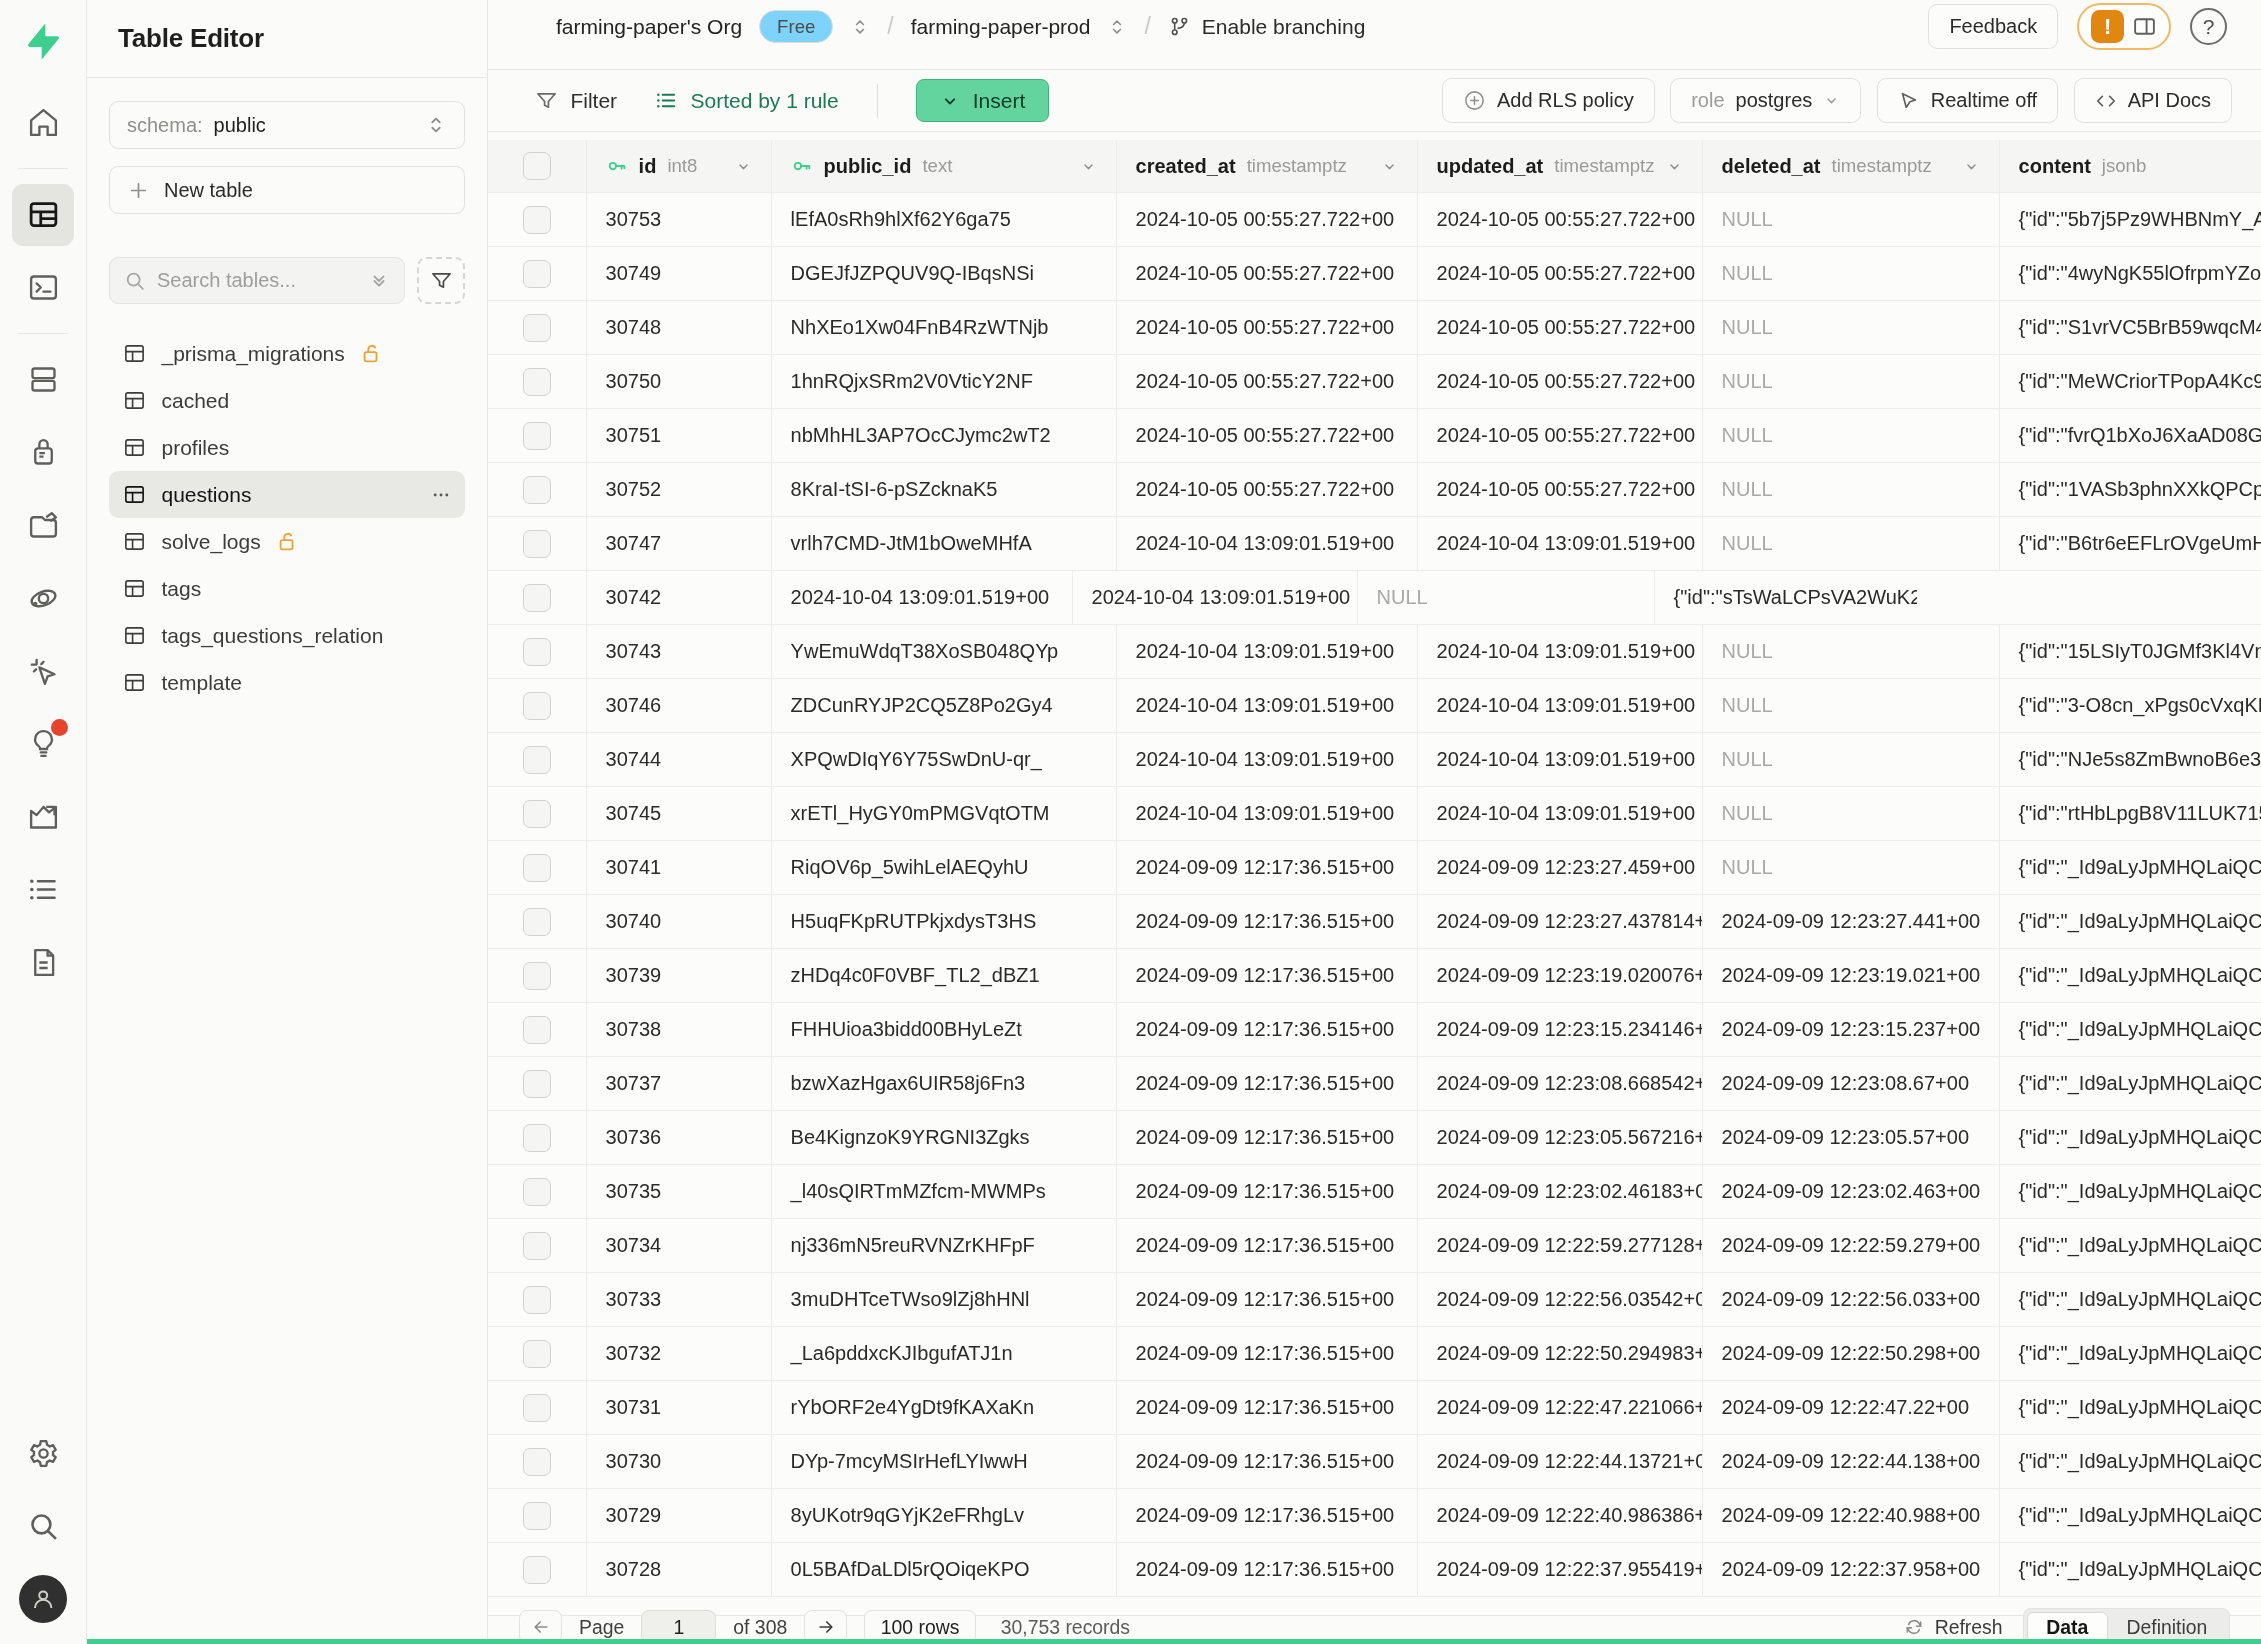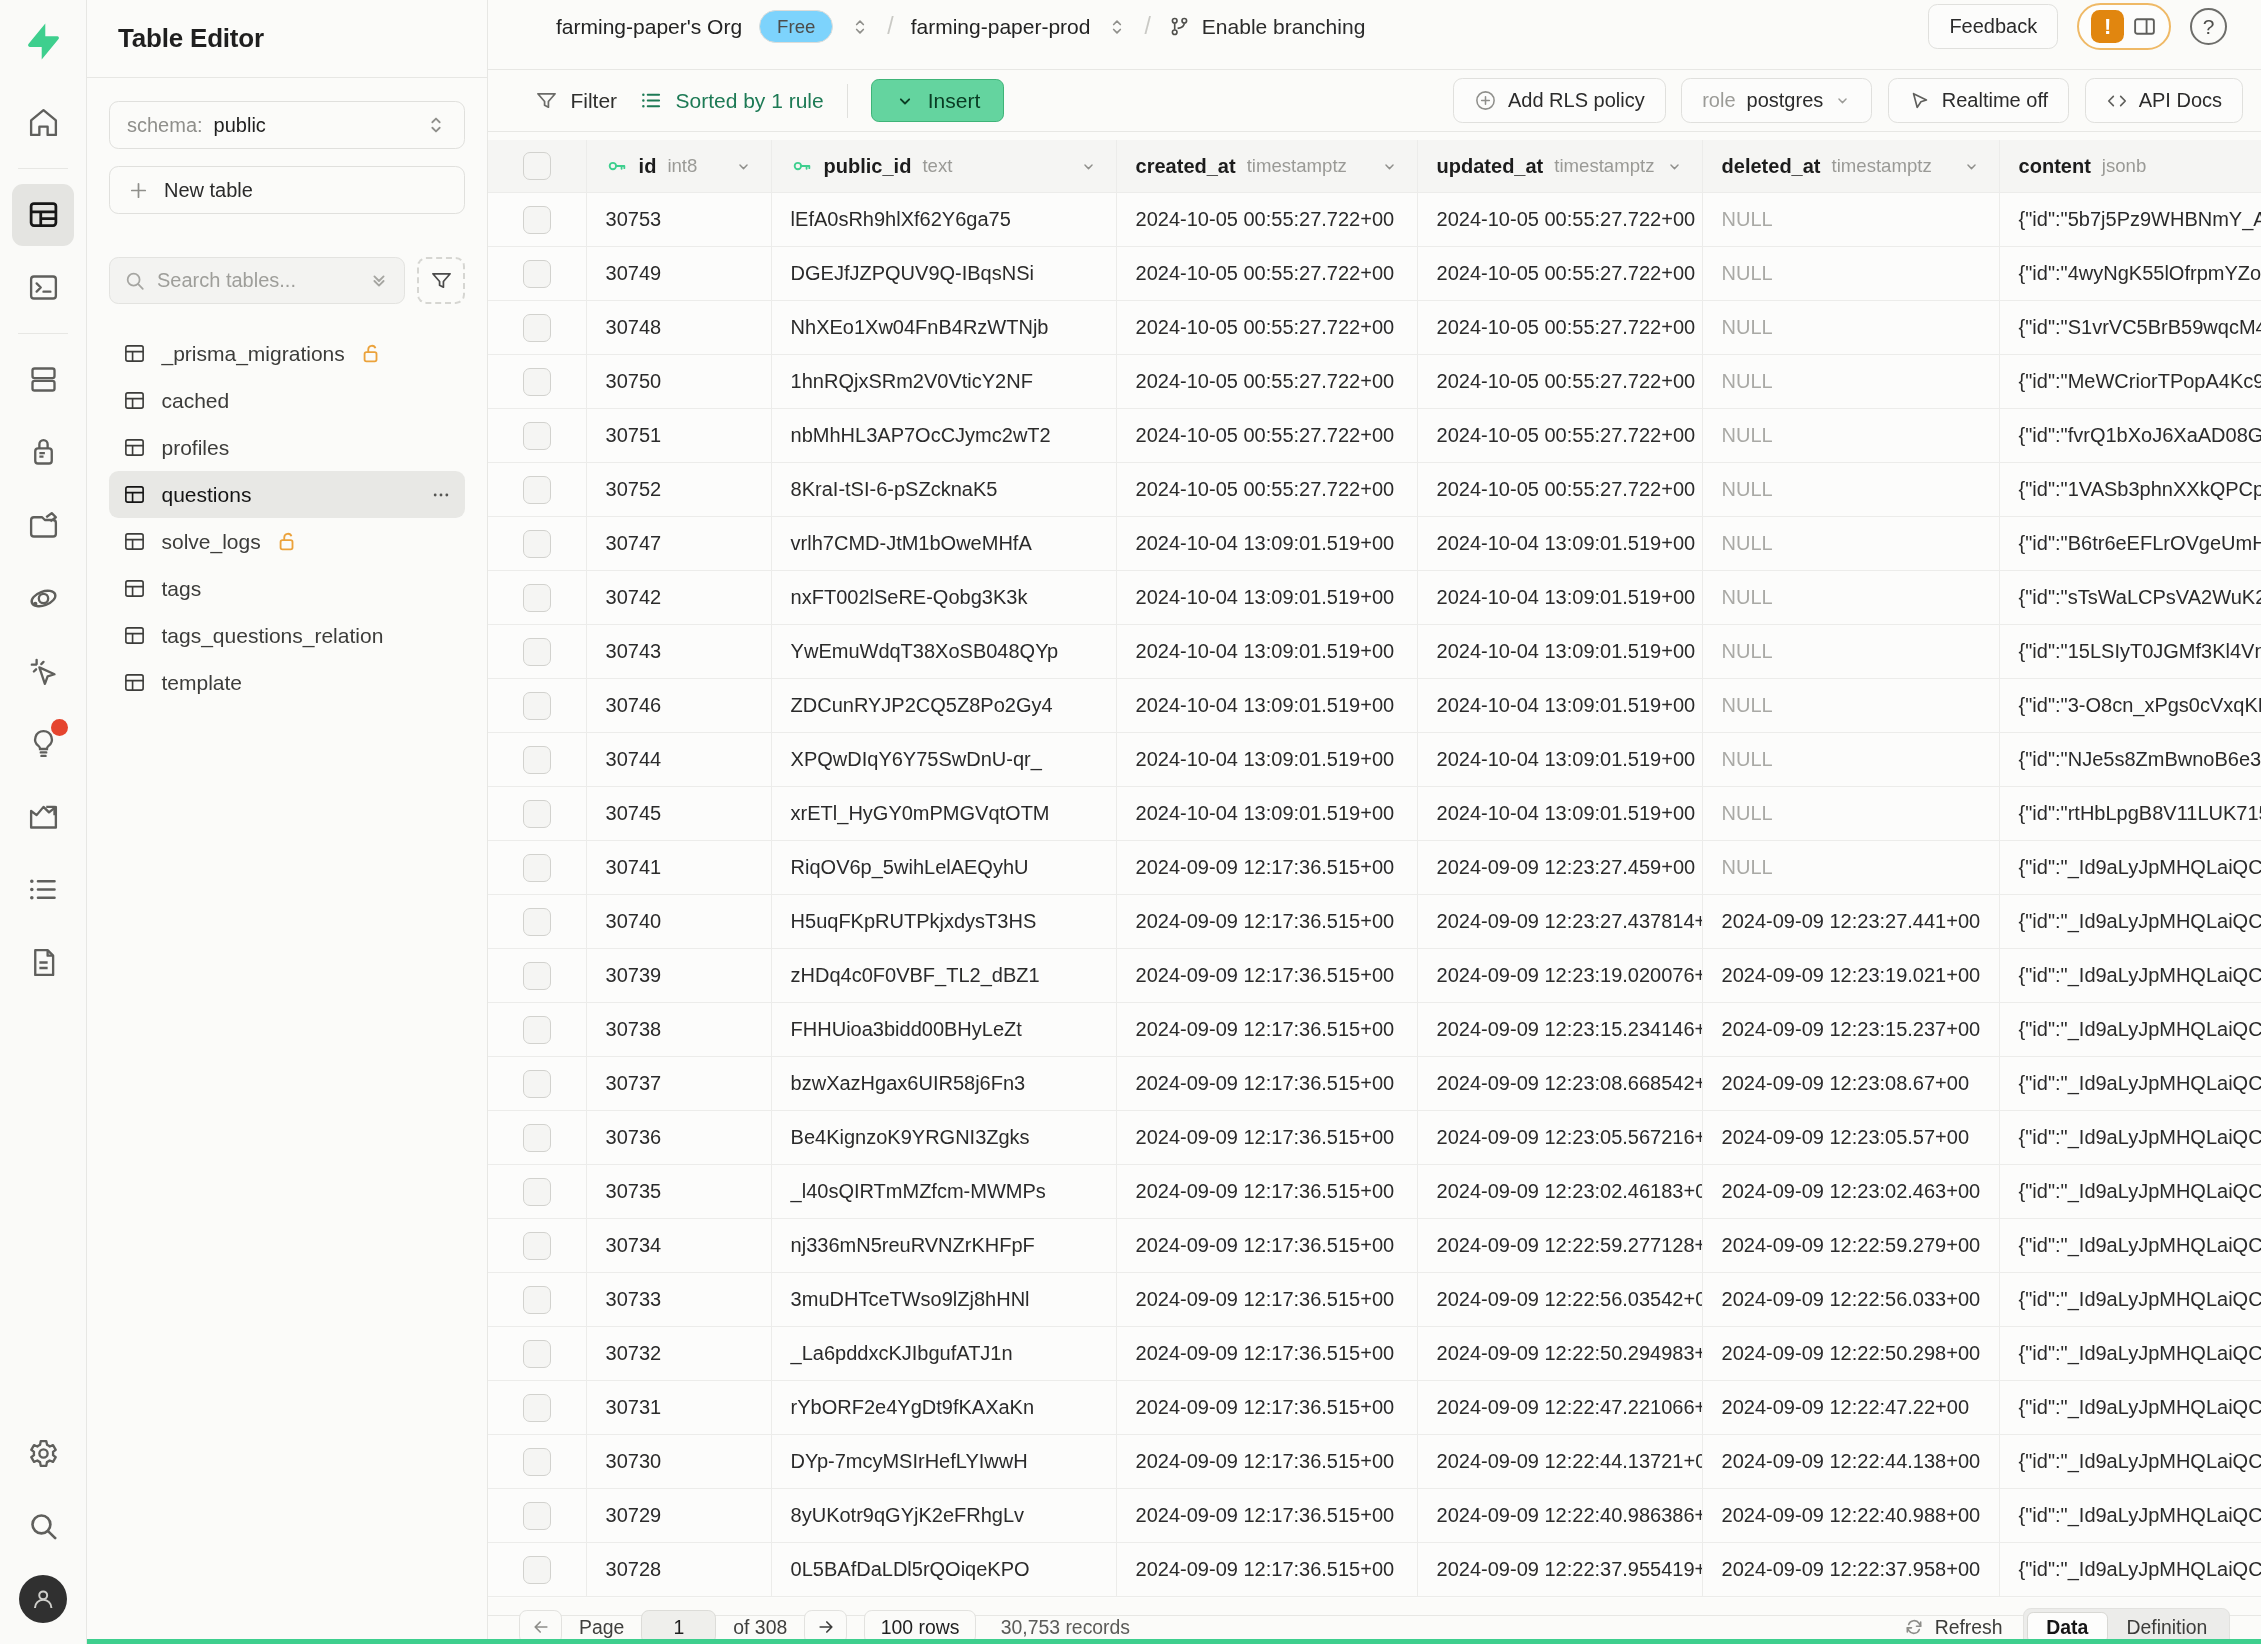--- a/index.html
+++ b/index.html
@@ -51,21 +51,21 @@
   .pill-free{border:1.6px solid #dcdcd9;background:#7dd3fc;border-radius:776px;padding:4.7px 17px;font-size:18.6px;color:#4c4c4a}
   .updown{color:#8f8f8b}
   .slash{color:#c9c9c5;font-size:23px}
   .branch{display:flex;align-items:center;gap:11px;color:#2b2b2b;font-size:21px;cursor:pointer}
   .top-right{margin-left:auto;display:flex;align-items:center;gap:18.6px}
   .btn{border:1.6px solid #e0e0dd;background:#fcfcfb;border-radius:9.3px;height:45px;display:flex;align-items:center;padding:0 20px;font-size:20px;gap:11px;cursor:pointer;white-space:nowrap;color:#2b2b2b}
   .notif-pill{border:2.3px solid var(--amber);border-radius:776px;height:47px;padding:0 12.4px;display:flex;align-items:center;gap:7.8px;cursor:pointer;background:#fdfdfc}
   .notif-sq{width:33px;height:33px;border-radius:8.5px;background:var(--orange);color:#fff;display:flex;align-items:center;justify-content:center;font-weight:700;font-size:22px}
   .help{width:37px;height:37px;border-radius:50%;border:2.3px solid #6d6d6a;color:#4f4f4c;display:flex;align-items:center;justify-content:center;font-size:21px;cursor:pointer}
 
-  .toolbar{height:62px;border-bottom:1.6px solid var(--border);display:flex;align-items:center;padding:0 18px 0 47px;gap:23px;background:var(--bg)}
+  .toolbar{height:62px;border-bottom:1.6px solid var(--border);display:flex;align-items:center;padding:0 29px 0 47px;gap:38px;background:var(--bg)}
   .tool-link{display:flex;align-items:center;gap:12.4px;font-size:21px;color:#2f2f2d;cursor:pointer}
   .tool-link.green{color:var(--green-dark)}
   .vdiv{width:1.6px;height:34px;background:#e0e0dd}
   .insert-btn{background:var(--insert-bg);border:1.6px solid var(--insert-border);color:var(--insert-text);border-radius:7.8px;height:43px;padding:0 23px;display:flex;align-items:center;gap:12.4px;font-size:21px;font-weight:500;cursor:pointer}
   .toolbar .right{margin-left:auto;display:flex;gap:15.5px;align-items:center}
   .btn .dim{color:#9b9b97}
 
   
   .grid{position:absolute;top:140px;left:0;right:0;bottom:47px;overflow:hidden;background:var(--rowbg)}
   .gr{display:flex;width:1774px}
@@ -598,21 +598,20 @@
           <div class="cell c-cre">2024-10-04 13:09:01.519+00</div>
           <div class="cell c-upd">2024-10-04 13:09:01.519+00</div>
           <div class="cell c-del null">NULL</div>
           <div class="cell c-con">{"id":"B6tr6eEFLrOVgeUmH</div>
         </div>
         <div class="gr row">
           <div class="cell c-check">
             <span class="chk"></span>
           </div>
           <div class="cell c-id">30742</div>
-          <div class="cell c-pub">nxFT002lSeRE-Qobg3K3k</div>
           <div class="cell c-cre">2024-10-04 13:09:01.519+00</div>
           <div class="cell c-upd">2024-10-04 13:09:01.519+00</div>
           <div class="cell c-del null">NULL</div>
           <div class="cell c-con">{"id":"sTsWaLCPsVA2WuK2</div>
         </div>
         <div class="gr row">
           <div class="cell c-check">
             <span class="chk"></span>
           </div>
           <div class="cell c-id">30743</div>

